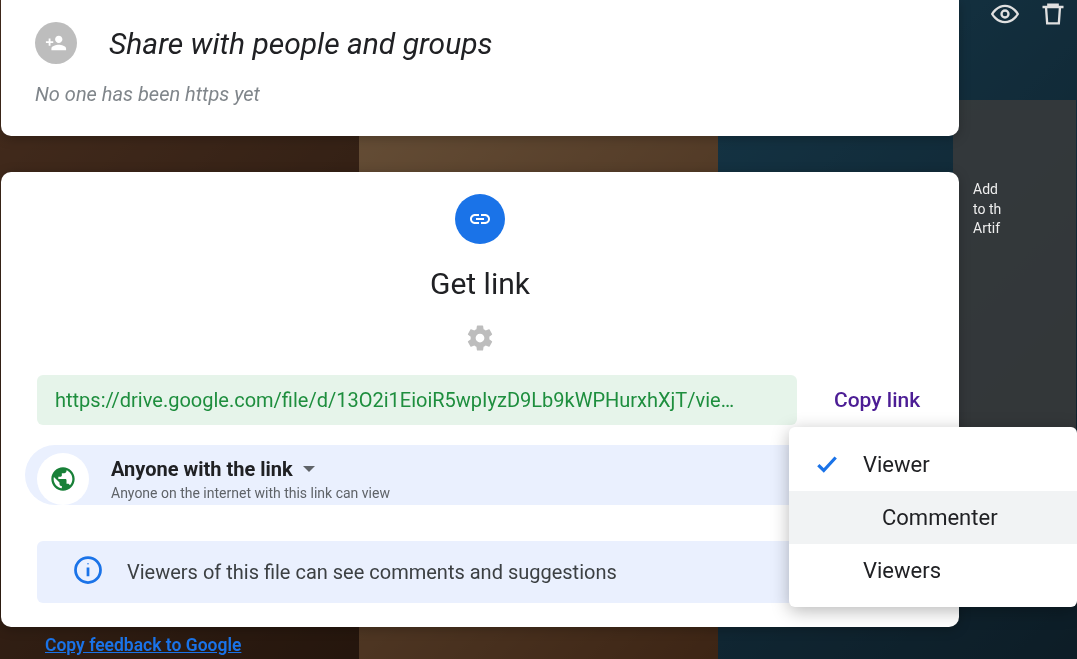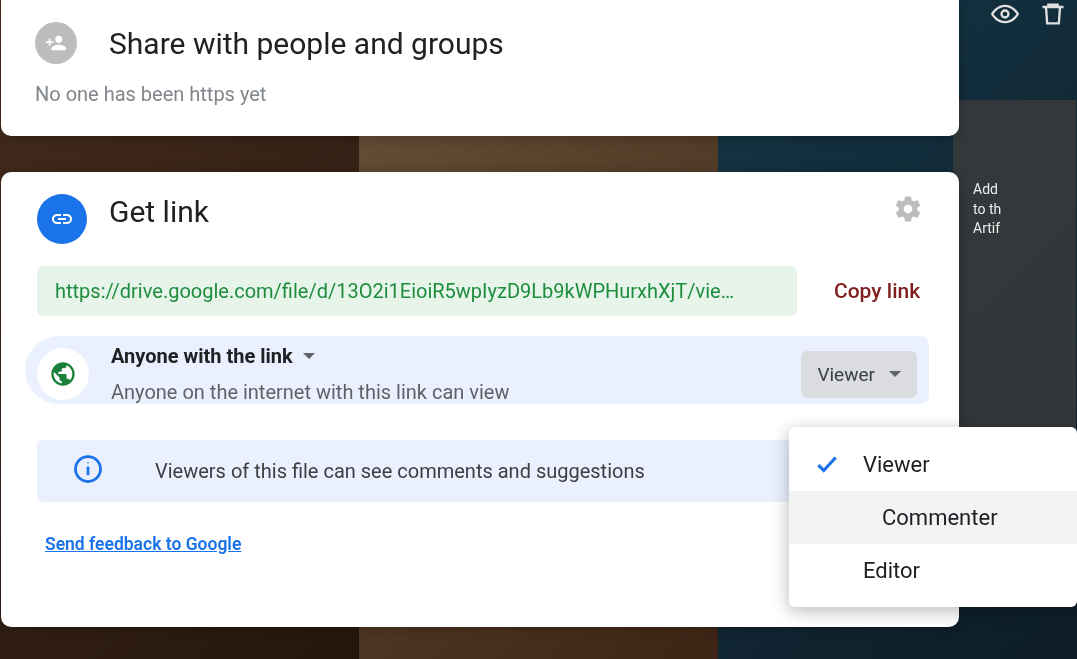--- a/index.html
+++ b/index.html
@@ -66,20 +66,21 @@
       box-shadow: 0 2px 12px rgba(0,0,0,0.25);
       width: 958px;
       position: absolute;
       left: 1px;
     }
     .share-card {
       top: 0;
       padding: 22px 34px 30px 34px;
       border-top-left-radius: 0;
       border-top-right-radius: 0;
+      font-style: italic;
     }
     .getlink-card {
       top: 172px;
       padding: 22px 36px 30px 36px;
       height: 455px;
     }
     .header-row {
       display: flex;
       align-items: center;
       gap: 32px;
@@ -119,22 +120,24 @@
       justify-content: center;
       flex-shrink: 0;
     }
     .link-icon-circle svg {
       width: 24px;
       height: 24px;
       fill: #fff;
     }
     .getlink-header {
       display: flex;
+      align-items: center;
       gap: 22px;
       margin-bottom: 22px;
+      flex-direction: column;
     }
     .getlink-header .title {
       font-size: 30px;
       color: #202124;
       flex: 1;
     }
     .gear-icon {
       width: 30px;
       height: 30px;
     }
@@ -156,21 +159,21 @@
       color: #1e8e3e;
       font-size: 20px;
       font-family: Roboto, Arial, sans-serif;
       flex: 1;
       white-space: nowrap;
       overflow: hidden;
       text-overflow: ellipsis;
       max-width: 760px;
     }
     .copy-link {
-      color: #7f1d1d;
+      color: #4c1d95;
       font-size: 21px;
       font-weight: 500;
       cursor: pointer;
     }
     .scope-row {
       background: #eaf0fe;
       border-radius: 40px 10px 10px 40px;
       margin-left: -12px;
       margin-right: -6px;
       padding: 8px 12px 0 12px;
@@ -201,23 +204,23 @@
       display: flex;
       align-items: center;
       gap: 10px;
     }
     .scope-title {
       font-size: 20px;
       font-weight: 700;
       color: #202124;
     }
     .scope-desc {
-      font-size: 20px;
+      font-size: 14px;
       color: #5f6368;
-      margin-top: 12px;
+      margin-top: 4px;
     }
     .caret {
       width: 0;
       height: 0;
       border-left: 6px solid transparent;
       border-right: 6px solid transparent;
       border-top: 6px solid #5f6368;
     }
     .role-button {
       background: #dadce0;
@@ -230,21 +233,21 @@
       color: #3c4043;
       cursor: pointer;
     }
     .info-row {
       background: #eaf0fe;
       border-radius: 6px;
       margin-top: 36px;
       padding: 14px 36px;
       display: flex;
       align-items: center;
-      gap: 52px;
+      gap: 24px;
     }
     .info-icon svg {
       width: 30px;
       height: 30px;
       fill: none;
       stroke: #1a73e8;
       stroke-width: 2.2;
     }
     .info-text {
       font-size: 20px;
@@ -379,33 +382,33 @@
     <div class="info-icon">
       <svg viewBox="0 0 24 24">
           <circle cx="12" cy="12" r="10"></circle>
           <line x1="12" y1="10" x2="12" y2="17"></line>
           <circle cx="12" cy="7" r="0.6" fill="#1a73e8" stroke="none"></circle>
         </svg>
     </div>
     <div class="info-text">Viewers of this file can see comments and suggestions</div>
   </div>
 
-  <a class="feedback-link">Send feedback to Google</a>
+  <a class="feedback-link">Copy feedback to Google</a>
 </div>
 
 <div class="role-menu">
   <div class="role-item">
     <span class="check-slot">
       <svg viewBox="0 0 24 24">
           <polyline points="4,13 9,18 20,6"></polyline>
         </svg>
     </span>
     <span>Viewer</span>
   </div>
   <div class="role-item hovered">
     <span class="check-slot"></span>
     <span>Commenter</span>
   </div>
   <div class="role-item">
     <span class="check-slot"></span>
-    <span>Editor</span>
+    <span>Viewers</span>
   </div>
 </div>
 
 </body></html>

